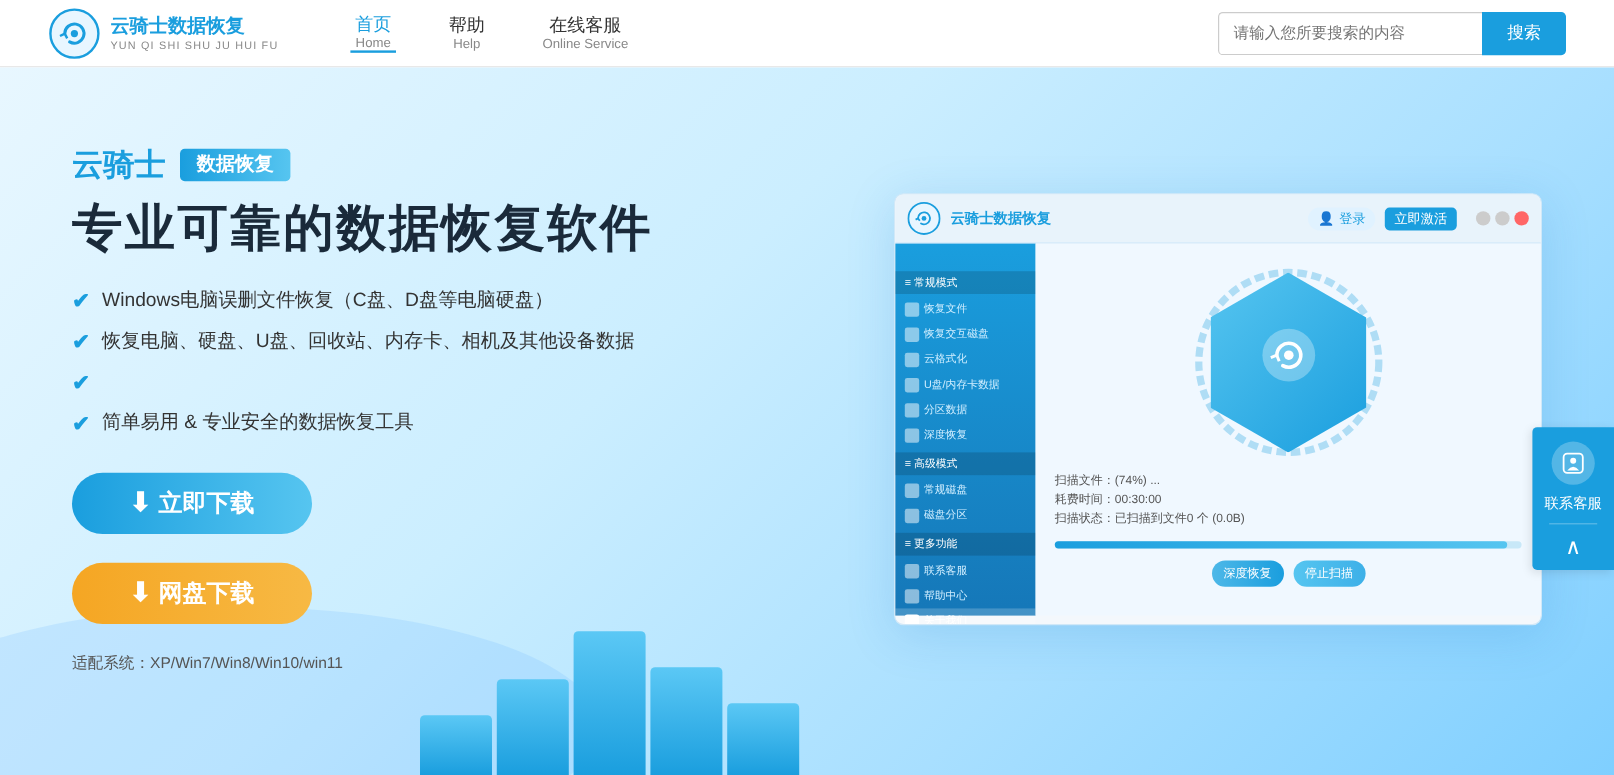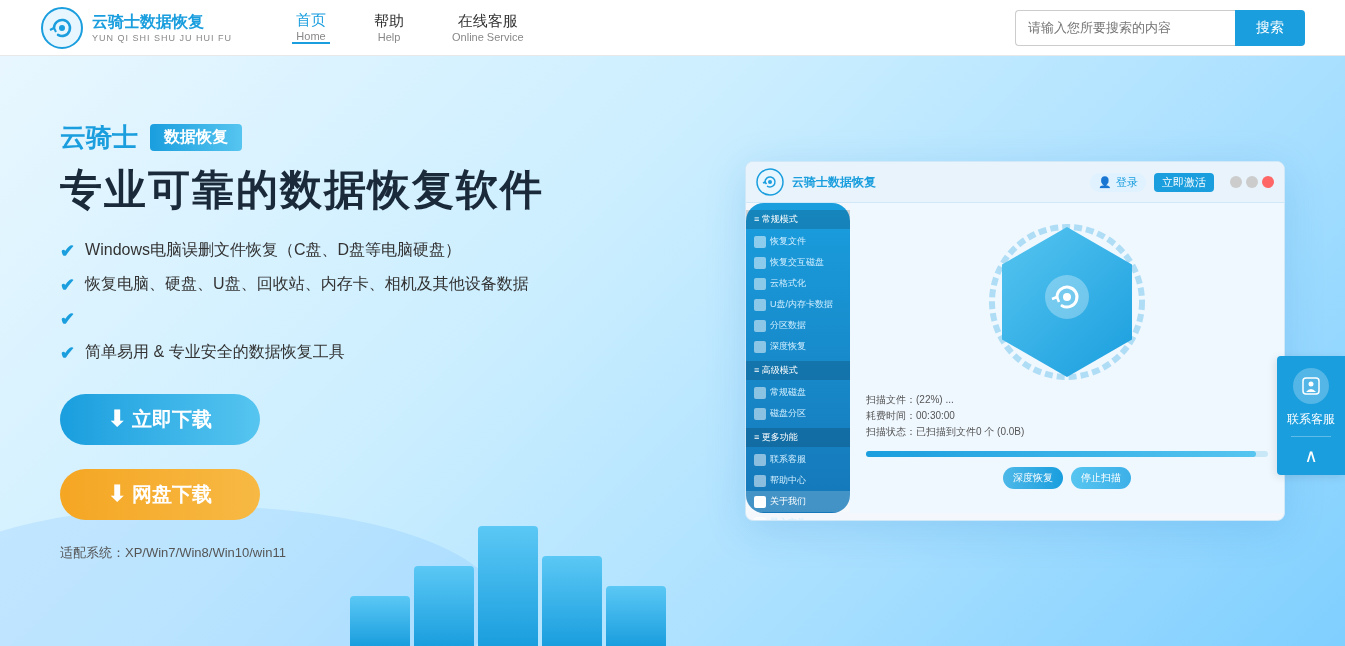--- a/index.html
+++ b/index.html
@@ -282,24 +282,23 @@
       width: 12px; height: 12px;
       border-radius: 50%;
       background: #ccc;
       display: inline-block;
     }
     .app-body {
       display: flex;
       height: 310px;
     }
     .app-sidebar {
-      width: 104px;
+      width: 117px;
       background: linear-gradient(180deg, #1a9ede 0%, #1577b8 100%);
-      padding: 7px 0;
-      border-radius: 18px;
+      padding: 23px 0;
     }
     .sidebar-section-title {
       background: rgba(0,0,0,0.15);
       color: #fff;
       font-size: 9px;
       padding: 3px 8px;
       margin-bottom: 2px;
     }
     .sidebar-menu-item {
       display: flex;
@@ -612,21 +611,21 @@
                   <circle cx="28" cy="28" r="22" fill="rgba(255,255,255,0.3)"></circle>
                   <path d="M18 28 a10 10 0 1 1 5 8.7" fill="none" stroke="#fff" stroke-width="3" stroke-linecap="round"></path>
                   <polyline points="13,30 18,28 20,33" fill="none" stroke="#fff" stroke-width="2.5" stroke-linejoin="round"></polyline>
                   <circle cx="28" cy="28" r="4" fill="#fff"></circle>
                 </svg>
               </span>
             </div>
           </div>
 
           <div class="scan-info">
-            <div>扫描文件：(22%) ...</div>
+            <div>扫描文件：(74%) ...</div>
             <div>耗费时间：00:30:00</div>
             <div>扫描状态：已扫描到文件0 个 (0.0B)</div>
           </div>
           <div class="progress-bar-outer">
             <div class="progress-bar-inner"></div>
           </div>
           <div class="scan-btns">
             <button class="scan-btn">深度恢复</button>
             <button class="scan-btn stop">停止扫描</button>
           </div>

